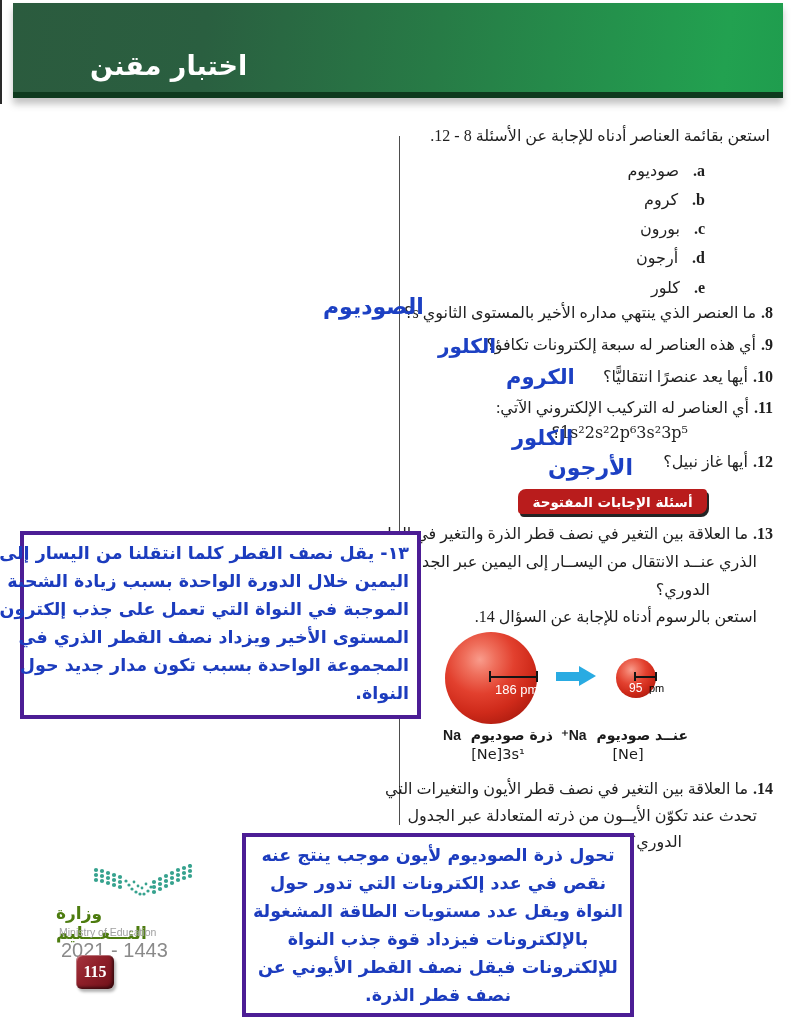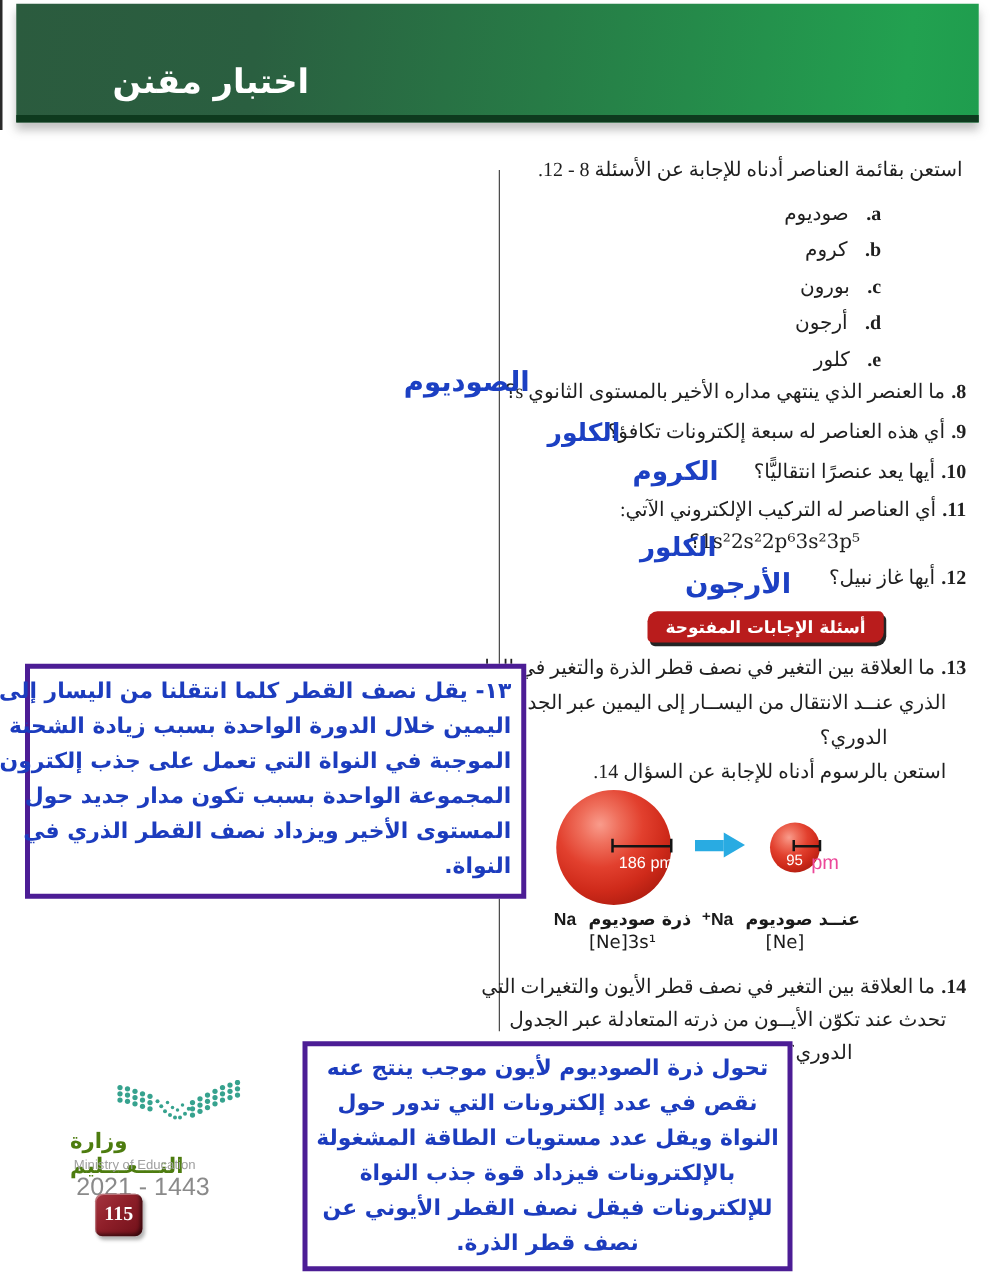--- a/index.html
+++ b/index.html
@@ -111,21 +111,21 @@
   <div class="abs" style="left:495px;top:682px;color:#ffffff;font-size:13px;font-family:'Liberation Sans',sans-serif;z-index:3;">186 pm</div>
 
   <div class="abs" style="left:556px;top:672px;width:23px;height:9px;background:#29abe2;"></div>
   <div class="abs" style="left:579px;top:666px;width:0;height:0;border-top:10.5px solid transparent;border-bottom:10.5px solid transparent;border-left:17px solid #29abe2;"></div>
 
   <div class="abs sphere" style="left:616px;top:658px;width:40px;height:40px;"></div>
   <div class="abs rad-line" style="left:635px;top:676px;width:21px;"></div>
   <div class="abs rad-tick" style="left:634px;top:672px;height:9px;"></div>
   <div class="abs rad-tick" style="left:655px;top:672px;height:9px;"></div>
   <div class="abs" style="left:629px;top:681px;color:#ffffff;font-size:12px;font-family:'Liberation Sans',sans-serif;z-index:3;">95</div>
-  <div class="abs" style="left:649px;top:682px;color:#ec4899;font-size:16px;font-family:'Liberation Sans',sans-serif;">pm</div>
+  <div class="abs" style="left:649px;top:682px;color:#000000;font-size:11px;font-family:'Liberation Sans',sans-serif;">pm</div>
 
   <div class="abs ar figlabel" style="left:428px;top:727px;width:140px;">
     <span>ذرة صوديوم</span>&nbsp;
     <span style="font-family:'Liberation Sans',sans-serif;">Na</span>
   </div>
   <div class="abs figconfig" style="left:428px;top:746px;width:140px;">[Ne]3s¹</div>
 
   <div class="abs ar figlabel" style="left:568px;top:727px;width:120px;">
     <span>عنــد صوديوم</span>&nbsp;
     <span style="font-family:'Liberation Sans',sans-serif;">Na⁺</span>
@@ -135,22 +135,22 @@
   <div class="abs ar bodytext" style="right:27px;top:779px;">
     <span class="qnum">14.</span><span>ما العلاقة بين التغير في نصف قطر الأيون والتغيرات التي</span>
   </div>
   <div class="abs ar bodytext" style="right:43px;top:806px;">تحدث عند تكوّن الأيــون من ذرته المتعادلة عبر الجدول</div>
   <div class="abs ar bodytext" style="right:118px;top:832px;">الدوري؟</div>
 
   <div class="abs redbox ar" style="left:20px;top:531px;width:377px;height:176px;padding:4px 8px 0 8px;text-align:right;">
     <div class="boxline">١٣- يقل نصف القطر كلما انتقلنا من اليسار إلى</div>
     <div class="boxline">اليمين خلال الدورة الواحدة بسبب زيادة الشحنة</div>
     <div class="boxline">الموجبة في النواة التي تعمل على جذب إلكترون</div>
+    <div class="boxline">المستوى الأخير ويزداد نصف القطر الذري في</div>
     <div class="boxline">المجموعة الواحدة بسبب تكون مدار جديد حول</div>
-    <div class="boxline">المستوى الأخير ويزداد نصف القطر الذري في</div>
     <div class="boxline">النواة.</div>
   </div>
 
   <div class="abs redbox ar" style="left:242px;top:833px;width:380px;height:172px;padding:4px 2px 0 2px;text-align:center;">
     <div class="boxline">تحول ذرة الصوديوم لأيون موجب ينتج عنه</div>
     <div class="boxline">نقص في عدد إلكترونات التي تدور حول</div>
     <div class="boxline">النواة ويقل عدد مستويات الطاقة المشغولة</div>
     <div class="boxline">بالإلكترونات فيزداد قوة جذب النواة</div>
     <div class="boxline">للإلكترونات فيقل نصف القطر الأيوني عن</div>
     <div class="boxline">نصف قطر الذرة.</div>

